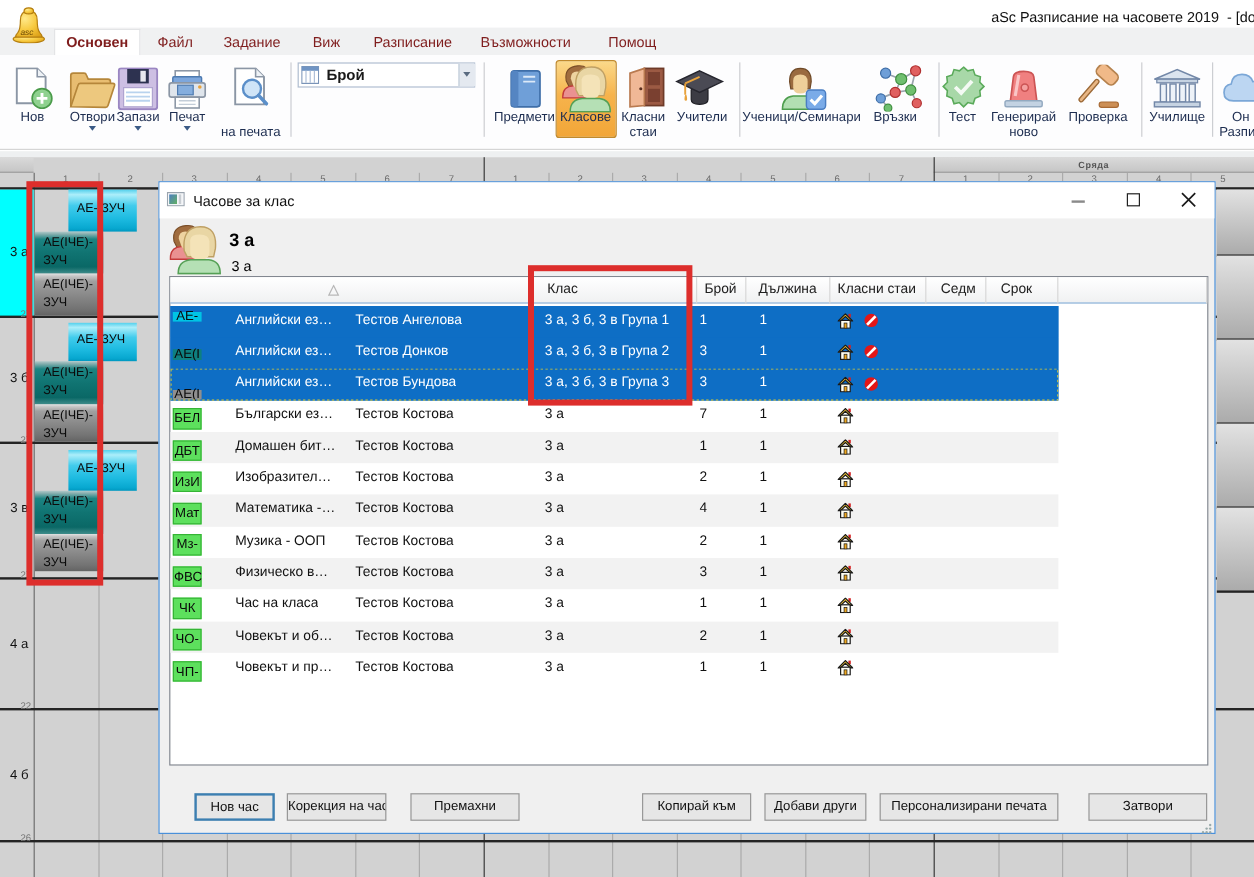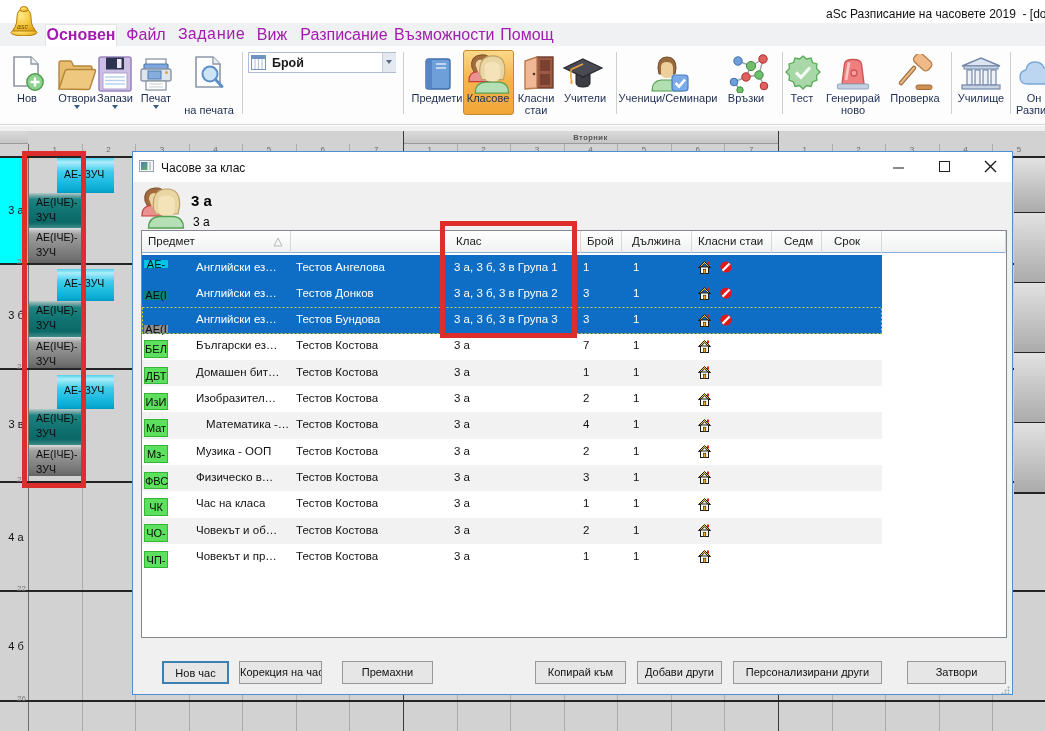--- a/index.html
+++ b/index.html
@@ -2,21 +2,21 @@
 <html><head>
 <meta charset="utf-8">
 <style>
 * { margin:0; padding:0; box-sizing:border-box; }
 html,body { width:1045px; height:731px; overflow:hidden; }
 body { font-family:"Liberation Sans", sans-serif; position:relative; background:#fff; }
 .abs { position:absolute; }
 #titlebar { left:0; top:0; width:1045px; height:23px; background:#fff; }
 #titletext { left:826px; top:7px; font-size:12px; color:#111; white-space:nowrap; }
 #tabstrip { left:0; top:23px; width:1045px; height:23px; background:#f0f1f2; }
-.tab { top:24px; height:22px; font-size:16px; color:#a21caf; text-align:center; line-height:22px; }
+.tab { top:24px; height:22px; font-size:12px; color:#7f1d1d; text-align:center; line-height:22px; }
 #tab-act { left:45px; top:24px; width:72px; height:22px; background:#fff; border:1px solid #e3e4e6; border-bottom:none; }
 #ribbon { left:0; top:46px; width:1045px; height:79px; background:#fdfdfe; border-bottom:1px solid #d5d5d5; }
 #ribbonstrip { left:0; top:126px; width:1045px; height:5px; background:#eef0f1; }
 .rlabel { font-size:11px; color:#1d2d50; text-align:center; white-space:nowrap; }
 .rsep { width:1px; background:#ccced2; top:52px; height:62px; }
 .darrow { width:0; height:0; border-left:3.5px solid transparent; border-right:3.5px solid transparent; border-top:4px solid #3a5a86; }
 #grid { left:0; top:131px; width:1045px; height:600px; background:#d2d2d2; }
 .dayhdr { top:0px; height:13px; background:linear-gradient(#dadada,#c6c6c6); border-bottom:1px solid #9a9a9a; font-size:7.5px; font-weight:bold; color:#555; text-align:center; line-height:13px; letter-spacing:0.5px; }
 .colnum { top:14px; height:11px; font-size:8px; color:#6a6a6a; text-align:center; }
 .vline { background:#ababab; width:1px; top:13px; height:587px; }
@@ -44,21 +44,21 @@
 .redbox { border:5px solid #dd2e2c; background:transparent; z-index:50; }
 </style>
 </head>
 <body>
 <div class="abs" id="titlebar"></div>
 <div class="abs" id="titletext">aSc Разписание на часовете 2019&nbsp; - [doc</div>
 <div class="abs" id="tabstrip"></div>
 <div class="abs" id="tab-act"></div>
 <div class="abs tab" style="left:45px;width:72px;font-weight:bold;">Основен</div>
 <div class="abs tab" style="left:122px;width:48px;">Файл</div>
-<div class="abs tab" style="left:178px;width:64px;font-family:Liberation Mono, monospace;">Задание</div>
+<div class="abs tab" style="left:178px;width:64px;">Задание</div>
 <div class="abs tab" style="left:252px;width:40px;">Виж</div>
 <div class="abs tab" style="left:300px;width:88px;">Разписание</div>
 <div class="abs tab" style="left:394px;width:88px;">Възможности</div>
 <div class="abs tab" style="left:496px;width:62px;">Помощ</div>
 <div class="abs" id="ribbon"></div>
 <div class="abs" id="ribbonstrip"></div>
 <svg class="abs" style="left:6px;top:5px;z-index:5;" width="36" height="31" viewBox="0 0 36 31">
 <defs>
       <radialGradient id="bg1" cx="0.35" cy="0.3" r="0.9">
 <stop offset="0" stop-color="#ffe98a"></stop>
@@ -209,21 +209,21 @@
 <rect x="3" y="29" width="38" height="4" fill="#c6d3e2" stroke="#7388a8" stroke-width="1.2"></rect>
 </svg>
 <div class="abs rlabel" style="left:921px;top:92px;width:120px;">Училище</div>
 <div class="abs rsep" style="left:1010px;"></div>
 <svg class="abs" style="left:1018px;top:58px;" width="40" height="30" viewBox="0 0 40 30">
 <path d="M10 26 Q2 26 2 19 Q2 13 8 12 Q9 4 17 4 Q24 4 26 10 Q34 9 35 16 Q40 17 40 21 Q40 26 33 26 Z" fill="#bcd6f2" stroke="#7ba7d7" stroke-width="1.4"></path>
 </svg>
 <div class="abs rlabel" style="left:974px;top:92px;width:120px;">Он</div>
 <div class="abs rlabel" style="left:1016px;top:104px;width:60px;text-align:left;">Разпис</div>
 <div class="abs" id="grid">
-<div class="abs dayhdr" style="left:403px;width:375px;">Вторник</div>
+<div class="abs dayhdr" style="left:778px;width:267px;">Сряда</div>
 <div class="abs dayhdr" style="left:0px;width:28px;"></div>
 <div class="abs colnum" style="left:28.0px;width:53.6px;">1</div>
 <div class="abs colnum" style="left:81.6px;width:53.6px;">2</div>
 <div class="abs colnum" style="left:135.1px;width:53.6px;">3</div>
 <div class="abs colnum" style="left:188.7px;width:53.6px;">4</div>
 <div class="abs colnum" style="left:242.3px;width:53.6px;">5</div>
 <div class="abs colnum" style="left:295.9px;width:53.6px;">6</div>
 <div class="abs colnum" style="left:349.4px;width:53.6px;">7</div>
 <div class="abs colnum" style="left:403.0px;width:53.6px;">1</div>
 <div class="abs colnum" style="left:456.6px;width:53.6px;">2</div>
@@ -324,21 +324,20 @@
 <path d="M8 14 Q8 8 13.5 8 Q19 8 19 14 L18 21 Q13.5 24 10.5 21 Z" fill="#eed3a0"></path>
 <path d="M12.5 24 Q10.5 4 26 4 Q40 4 38.5 22 L37 29 L15 29 Z" fill="#e9d6a4" stroke="#bfa064" stroke-width="1.2"></path>
 <path d="M17.5 15 Q18 10.5 25.5 10.5 Q33 10.5 33.5 16 L33.5 25 Q33.5 31.5 25.5 31.5 Q17.5 31.5 17.5 25 Z" fill="#f4e3b8"></path>
 <path d="M7.5 43 Q7.5 32.5 18 31.5 L33 31.5 Q42.5 32.5 42.5 43 Z" fill="#b5e0b5" stroke="#55a055" stroke-width="1.3"></path>
 </svg>
 <div class="abs" style="left:58px;top:40px;font-size:15px;font-weight:bold;color:#000;">3 а</div>
 <div class="abs" style="left:60px;top:63px;font-size:12px;color:#000;">3 а</div>
 <div class="abs" id="list">
       <div class="abs" id="hdrrow"></div>
 <div class="abs" style="left:0;top:23.5px;width:740px;height:79.2px;background:#0e6ec5;"></div>
-<div class="abs hcell" style="left:0px;width:149px;">Предмет</div>
 <div class="abs hcell" style="left:306px;width:133px;padding-left:8px;">Клас</div>
 <div class="abs hcell" style="left:439px;width:41px;">Брой</div>
 <div class="abs hcell" style="left:480px;width:70px;padding-left:10px;">Дължина</div>
 <div class="abs hcell" style="left:550px;width:80px;">Класни стаи</div>
 <div class="abs hcell" style="left:630px;width:50px;padding-left:12px;">Седм</div>
 <div class="abs hcell" style="left:680px;width:60px;padding-left:12px;">Срок</div>
 <div class="abs hcell" style="left:740px;width:124px;"></div>
 <svg class="abs" style="left:131px;top:6px;" width="10" height="10" viewBox="0 0 10 10">
         <path d="M5 1 L9 9 L1 9 Z" fill="none" stroke="#b8b8b8" stroke-width="1"></path>
       </svg>
@@ -424,21 +423,21 @@
 <div class="abs cell" style="left:441px;top:161.0px;color:#111;">2</div>
 <div class="abs cell" style="left:491px;top:161.0px;color:#111;">1</div>
 <div class="abs" style="left:556px;top:161.5px;"><svg width="13" height="13" viewBox="0 0 13 13" style="vertical-align:top;">
 <rect x="9" y="0.5" width="2" height="3" fill="#d42222"></rect>
 <path d="M0.5 6.5 L6.5 0.5 L12.5 6.5 L10.5 6.5 L6.5 2.8 L2.5 6.5 Z" fill="#f6c832" stroke="#1a1a1a" stroke-width="1"></path>
 <rect x="2.5" y="6" width="8" height="6.5" fill="#fffef2" stroke="#1a1a1a" stroke-width="1"></rect>
 <rect x="5.4" y="8.2" width="2.4" height="4.3" fill="#f0a81e" stroke="#1a1a1a" stroke-width="0.6"></rect>
 </svg></div>
 <div class="abs row ralt" style="top:181.3px;"></div>
 <div class="abs tag tgreen" style="top:188.1px;height:17.5px;line-height:16px;">Мат</div>
-<div class="abs cell" style="left:54px;top:187.3px;color:#111;margin-left:10px;">Математика -…</div>
+<div class="abs cell" style="left:54px;top:187.3px;color:#111;">Математика -…</div>
 <div class="abs cell" style="left:154px;top:187.3px;color:#111;">Тестов Костова</div>
 <div class="abs cell" style="left:312px;top:187.3px;color:#111;">3 а</div>
 <div class="abs cell" style="left:441px;top:187.3px;color:#111;">4</div>
 <div class="abs cell" style="left:491px;top:187.3px;color:#111;">1</div>
 <div class="abs" style="left:556px;top:187.8px;"><svg width="13" height="13" viewBox="0 0 13 13" style="vertical-align:top;">
 <rect x="9" y="0.5" width="2" height="3" fill="#d42222"></rect>
 <path d="M0.5 6.5 L6.5 0.5 L12.5 6.5 L10.5 6.5 L6.5 2.8 L2.5 6.5 Z" fill="#f6c832" stroke="#1a1a1a" stroke-width="1"></path>
 <rect x="2.5" y="6" width="8" height="6.5" fill="#fffef2" stroke="#1a1a1a" stroke-width="1"></rect>
 <rect x="5.4" y="8.2" width="2.4" height="4.3" fill="#f0a81e" stroke="#1a1a1a" stroke-width="0.6"></rect>
 </svg></div>
@@ -509,21 +508,21 @@
 </svg></div>
 <svg class="abs" style="left:0px;top:76px;" width="740" height="27" viewBox="0 0 740 27">
 <rect x="0.5" y="0.5" width="739" height="26" fill="none" stroke="#dcca30" stroke-width="1" stroke-dasharray="2,2"></rect>
 </svg>
     </div>
 <div class="abs btn" style="left:29px;width:67px;line-height:21px;border:2px solid #3c7fb1;">Нов час</div>
 <div class="abs btn" style="left:106px;width:83px;line-height:21px;">Корекция на часа</div>
 <div class="abs btn" style="left:209px;width:91px;line-height:21px;">Премахни</div>
 <div class="abs btn" style="left:402px;width:91px;line-height:21px;">Копирай към</div>
 <div class="abs btn" style="left:504px;width:85px;line-height:21px;">Добави други</div>
-<div class="abs btn" style="left:600px;width:149px;line-height:21px;">Персонализирани други</div>
+<div class="abs btn" style="left:600px;width:149px;line-height:21px;">Персонализирани печата</div>
 <div class="abs btn" style="left:774px;width:99px;line-height:21px;">Затвори</div>
 <svg class="abs" style="left:868px;top:534px;" width="9" height="9" viewBox="0 0 9 9">
 <circle cx="7.5" cy="1.5" r="1" fill="#9aa"></circle>
       <circle cx="7.5" cy="4.5" r="1" fill="#9aa"></circle>
       <circle cx="7.5" cy="7.5" r="1" fill="#9aa"></circle>
 <circle cx="4.5" cy="4.5" r="1" fill="#9aa"></circle>
       <circle cx="4.5" cy="7.5" r="1" fill="#9aa"></circle>
       <circle cx="1.5" cy="7.5" r="1" fill="#9aa"></circle>
     </svg>
 </div>

